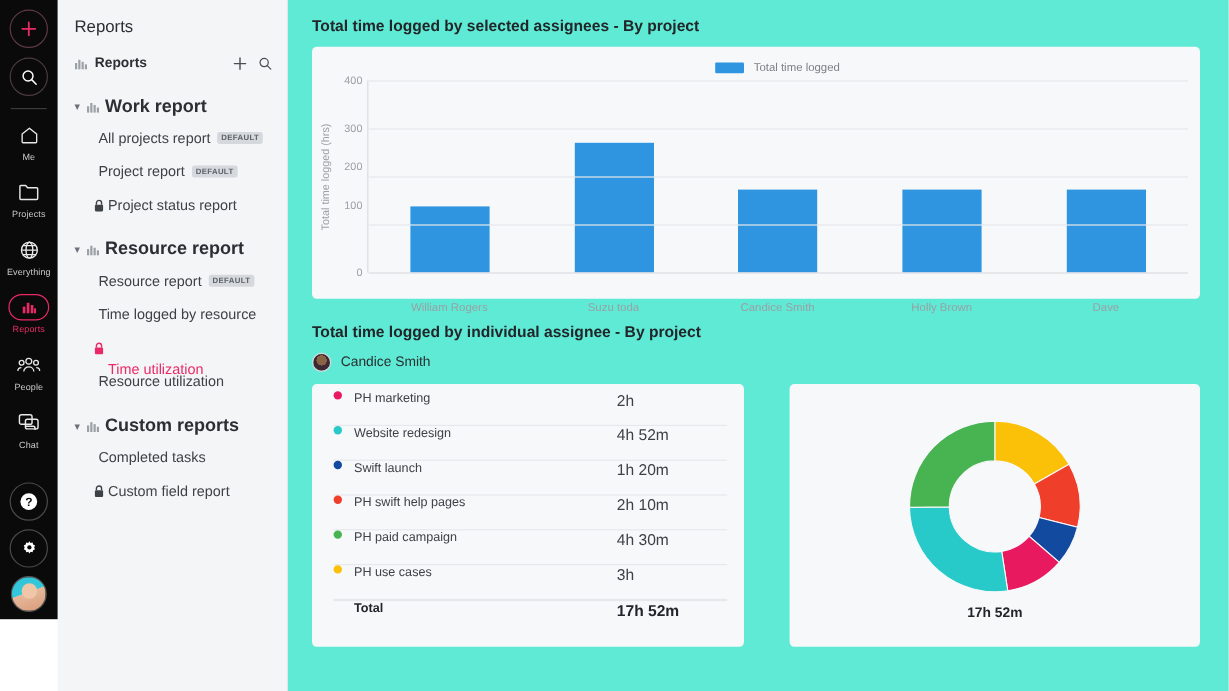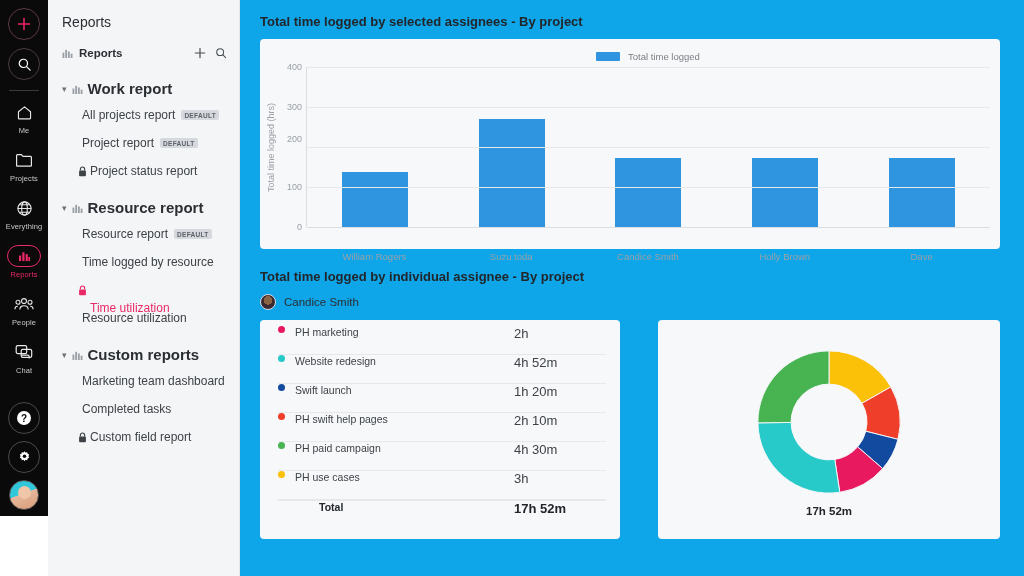--- a/index.html
+++ b/index.html
@@ -93,21 +93,21 @@
   .sb-link.locked .lock { margin-right: 3px; display: flex; }
   .sb-link.sel .sb-link-lbl { color: #ea2a66; margin-top: 36px; }
   .badge {
     margin-left: 6px; font-size: 6.5px; font-weight: bold;
     background: #d5d8dd; color: #5c6168;
     padding: 1.5px 3px; border-radius: 2px; letter-spacing: .3px;
   }
 
   
   .main {
-    flex: 1; height: 576px; background: #0ea5e9;
+    flex: 1; height: 576px; background: #5eead4;
     padding: 14px 24px 0 20px; overflow: hidden;
   }
   .sec-title {
     font-size: 13px; font-weight: bold; color: #22262a; margin-bottom: 10px;
   }
   .card {
     background: #f7f8fa; border-radius: 4px;
   }
 
   
@@ -158,21 +158,21 @@
     background: radial-gradient(circle at 50% 38%, #8a6244 0 38%, #3b2a33 39% 100%);
     border: 1px solid #d7d9dd;
   }
   .assignee-name { font-size: 11.5px; color: #2b2f33; }
   .lower-grid { display: flex; gap: 38px; }
   .tbl-card { width: 360px; padding: 6px 14px 10px 18px; }
   .trow {
     display: flex; align-items: flex-start; height: 29px;
     border-bottom: 1px solid #e6e8eb;
   }
-  .trow:last-child { border-bottom: none; gap: 24px; }
+  .trow:last-child { border-bottom: none; }
   .dot { width: 7px; height: 7px; border-radius: 50%; margin-right: 10px; flex: 0 0 7px; }
   .tname { font-size: 10.5px; color: #3d4247; flex: 1; }
   .tval { font-size: 13px; color: #3d4247; width: 92px; }
   .trow.total { border-top: 1px solid #e6e8eb; }
   .trow.total .tname, .trow.total .tval { font-weight: bold; color: #22262a; }
 
   .donut-card {
     flex: 1; padding: 10px; display: flex; flex-direction: column;
     align-items: center; justify-content: center;
   }
@@ -374,23 +374,20 @@
             <svg width="11" height="10" viewBox="0 0 12 11">
               <rect x="0.5" y="5" width="2" height="6" fill="#9aa0a6"></rect>
               <rect x="3.5" y="2" width="2" height="9" fill="#9aa0a6"></rect>
               <rect x="6.5" y="3.8" width="2" height="7.2" fill="#9aa0a6"></rect>
               <rect x="9.5" y="6.2" width="2" height="4.8" fill="#9aa0a6"></rect>
             </svg>
           </span>
           <span class="sb-group-lbl">Custom reports</span>
         </div>
         <div class="sb-link">
-          <span class="sb-link-lbl">Marketing team dashboard</span>
-        </div>
-        <div class="sb-link">
           <span class="sb-link-lbl">Completed tasks</span>
         </div>
         <div class="sb-link locked">
           <span class="lock">
             <svg width="9" height="11" viewBox="0 0 10 12">
               <path d="M2.6 5V3.4a2.4 2.4 0 014.8 0V5" fill="none" stroke="#3d4247" stroke-width="1.3"></path>
               <rect x="1.2" y="5" width="7.6" height="6.2" rx="1" fill="#3d4247"></rect>
             </svg>
           </span>
           <span class="sb-link-lbl">Custom field report</span>
@@ -404,21 +401,21 @@
 
     <div class="card chart-card">
       <div class="legend">
         <span class="legend-swatch" id="lg-sw" style="background: rgb(47, 149, 224);"></span>
         <span class="legend-lbl">Total time logged</span>
       </div>
       <div class="plot-wrap">
         <div class="ylabel-rot">Total time logged (hrs)</div>
         <div class="yticks" id="yticks">
             <div class="ytick" style="top: 160px;">0</div>
-            <div class="ytick" style="top: 120px;">100</div>
+            <div class="ytick" style="top: 104px;">100</div>
             <div class="ytick" style="top: 72px;">200</div>
             <div class="ytick" style="top: 40px;">300</div>
             <div class="ytick" style="top: 0px;">400</div>
           </div>
         <div class="plot" id="plot">
           <div class="bars" id="bars">
               <div class="bar-col">
                 <div class="bar" style="height: 55.2px; background: rgb(47, 149, 224);"></div>
               </div>
               <div class="bar-col">

